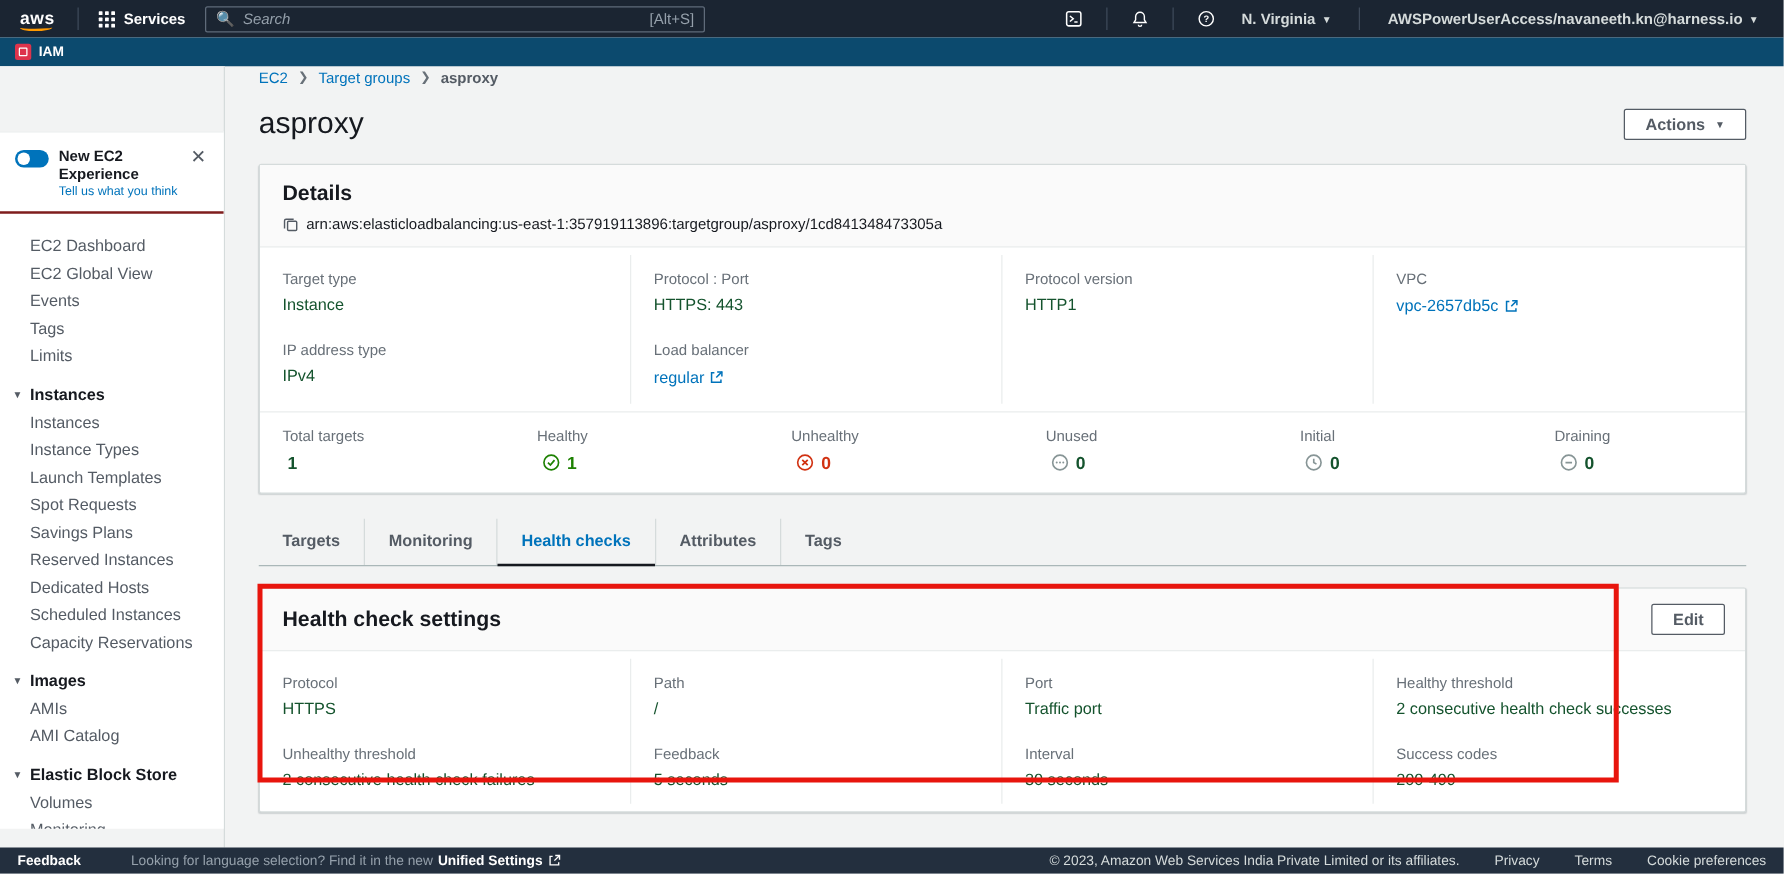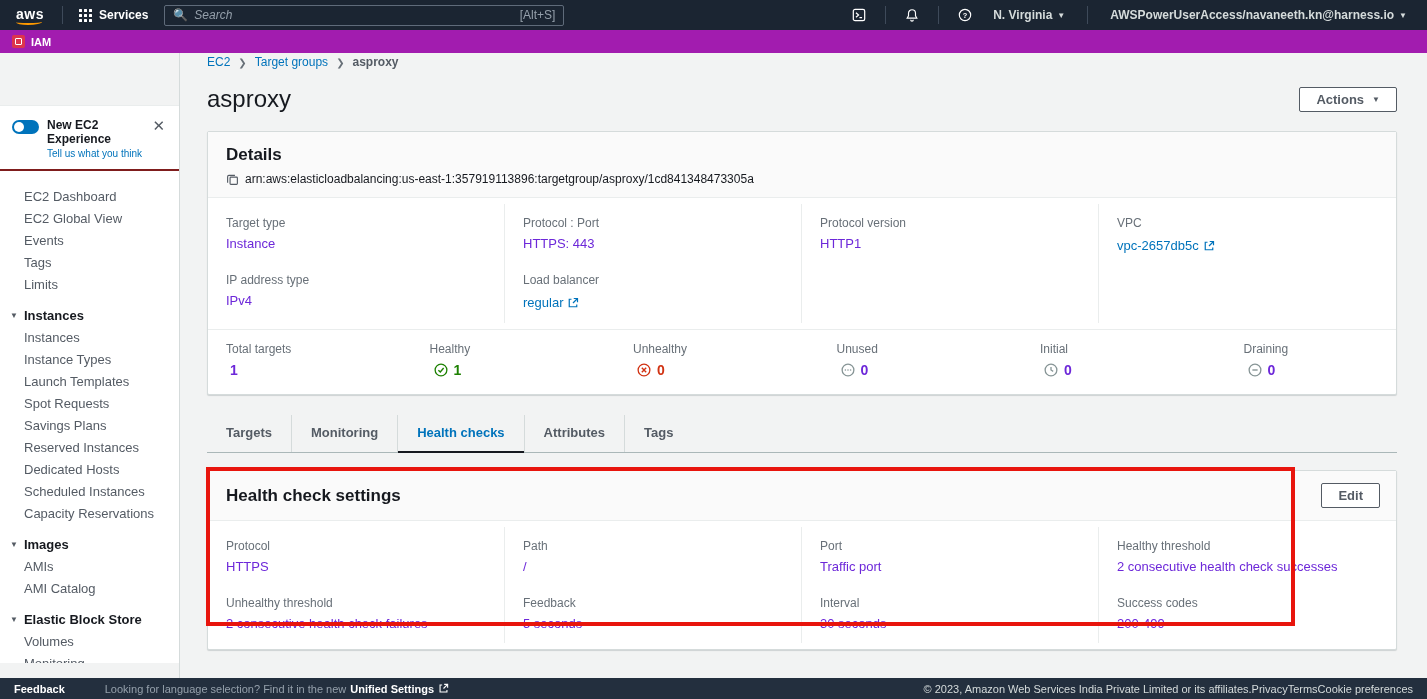--- a/index.html
+++ b/index.html
@@ -19,21 +19,21 @@
   .searchbox input { flex:1; background:transparent; border:none; outline:none; color:#d5dbdb; font-style:italic; font-size:12px; font-family:"Liberation Sans",sans-serif; }
   .searchbox input::placeholder { color:#95a0ab; }
   .search-shortcut { color:#95a0ab; font-size:12px; }
   .tn-right { margin-left:auto; display:flex; align-items:center; gap:4px; }
   .tn-iconbtn { width:28px; height:24px; display:flex; align-items:center; justify-content:center; cursor:pointer; color:#fff; }
   .tn-textbtn { color:#d5dbdb; font-size:12px; font-weight:bold; padding:0 10px; display:flex; align-items:center; gap:5px; cursor:pointer; white-space:nowrap; }
   .caret { font-size:8px; color:#d5dbdb; }
   .mag { color:#95a0ab; font-size:12px; }
 
   
-  .favbar { height:23px; background:#a21caf; display:flex; align-items:center; padding:0 12px; gap:7px; flex-shrink:0; }
+  .favbar { height:23px; background:#0c4a6e; display:flex; align-items:center; padding:0 12px; gap:7px; flex-shrink:0; }
   .iam-chip { display:flex; align-items:center; gap:6px; cursor:pointer; }
   .iam-icon { width:13px; height:13px; background:#dd344c; border-radius:2px; display:flex; align-items:center; justify-content:center; }
   .iam-icon i { display:block; width:7px; height:7px; border:1px solid #fff; border-radius:1px; }
   .iam-label { color:#fff; font-size:11px; font-weight:bold; }
 
   
   .bodyrow { flex:1; display:flex; min-height:0; }
 
   
   .sidebar { width:180px; background:#f2f3f3; border-right:1px solid #d5dbdb; flex-shrink:0; }
@@ -66,21 +66,21 @@
   .card-title { font-size:17px; font-weight:bold; color:#16191f; }
   .arn-line { display:flex; align-items:center; gap:6px; margin-top:7px; font-size:12px; color:#16191f; }
   .copy-icon { color:#545b64; cursor:pointer; display:inline-flex; }
 
   .grid4 { display:grid; grid-template-columns:1fr 1fr 1fr 1fr; padding:6px 0; }
   .gcol { padding:12px 18px; border-right:1px solid #eaeded; }
   .gcol:last-child { border-right:none; }
   .field { margin-bottom:22px; }
   .field:last-child { margin-bottom:0; }
   .f-label { font-size:12px; color:#687078; margin-bottom:6px; }
-  .f-value { font-size:13px; color:#6d28d9; }
+  .f-value { font-size:13px; color:#14532d; }
   .f-link { font-size:13px; color:#0073bb; cursor:pointer; display:inline-flex; align-items:center; gap:4px; }
   .ext-icon { display:inline-flex; color:#0073bb; }
 
   .stats-row { display:grid; grid-template-columns:repeat(6,1fr); border-top:1px solid #eaeded; padding:12px 0 16px 0;gap:33px; }
   .stat { padding:0 18px; }
   .stat .f-value { margin-left:4px; display:flex; align-items:center; gap:6px; font-size:14px; font-weight:bold; }
   .st-green { color:#1d8102; }
   .st-red { color:#d13212; }
 
   
@@ -96,21 +96,21 @@
   .red-box { position:absolute; left:-1px; top:-3px; width:1089px; height:159px; border:4px solid #e8150d; pointer-events:none; z-index:6; }
 
   
   .sicon { width:14px; height:14px; flex-shrink:0; }
 
   
   .footer { height:21px; background:#232f3e; display:flex; align-items:center; padding:0 14px; flex-shrink:0; font-size:11px; }
   .ft-feedback { color:#fff; font-weight:bold; cursor:pointer; }
   .ft-lang { color:#95a0ab; margin-left:40px; }
   .ft-unified { color:#fff; font-weight:bold; cursor:pointer; display:inline-flex; align-items:center; gap:4px; margin-left:4px; }
-  .ft-right { margin-left:auto; display:flex; align-items:center; }
+  .ft-right { margin-left:auto; display:flex; align-items:center; gap:28px; }
   .ft-copy { color:#d5dbdb; }
   .ft-link { color:#d5dbdb; cursor:pointer; }
 </style>
 </head>
 <body>
 
 <div class="screen">
 
   <header class="topnav">
     <div class="aws-logo">aws</div>

